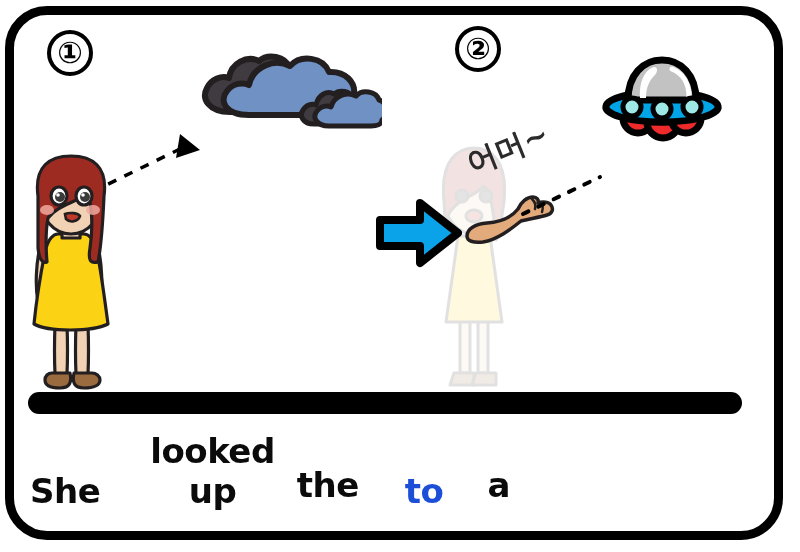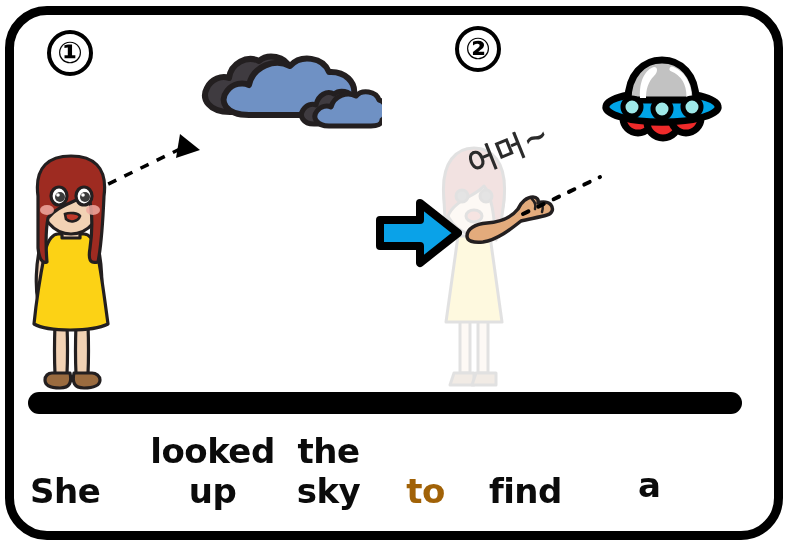--- a/index.html
+++ b/index.html
@@ -122,21 +122,21 @@
     line-height: 1.0;
   }
   .word {
     font-family: "DejaVu Sans", sans-serif;
     font-weight: bold;
     font-size: 34px;
     color: #0b0b0b;
     letter-spacing: -0.5px;
   }
   .word.top { margin-bottom: 6px; }
-  .word.accent { color: #a16207; }
+  .word.accent { color: #1d4ed8; }
 </style>
 </head>
 <body>
 
 <div id="scene">
 
   <div class="frame"></div>
 
   <div class="step-num" id="step-1">①</div>
   <div class="step-num" id="step-2">②</div>
@@ -303,32 +303,27 @@
       <span class="word">She</span>
     </div>
 
     <div class="word-slot" style="margin-right:22px;">
       <span class="word top">looked</span>
       <span class="word">up</span>
     </div>
 
     <div class="word-slot" style="margin-right:46px;">
       <span class="word top">the</span>
-      <span class="word">sky</span>
     </div>
 
     <div class="word-slot" style="margin-right:44px;">
       <span class="word top"></span>
       <span class="word accent">to</span>
     </div>
 
-    <div class="word-slot" style="margin-right:76px;">
-      <span class="word top"></span>
-      <span class="word">find</span>
-    </div>
 
     <div class="word-slot">
       <span class="word top">a</span>
     </div>
 
   </div>
 
 </div>
 
 </body></html>

